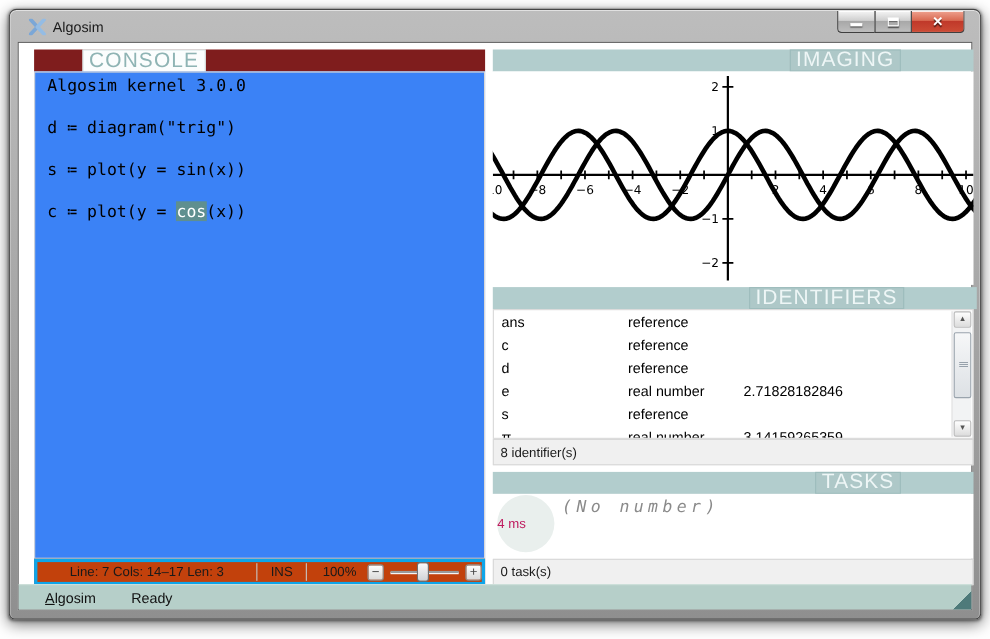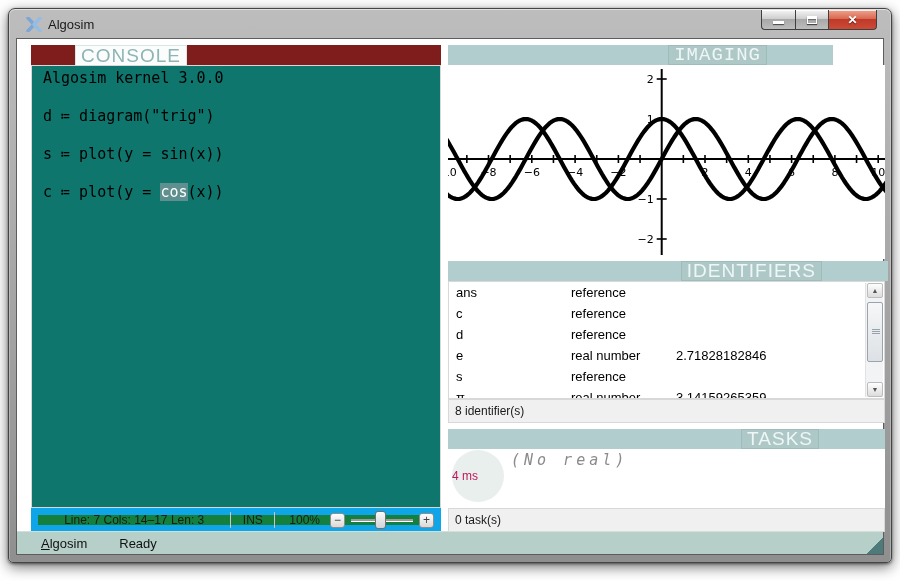--- a/index.html
+++ b/index.html
@@ -46,30 +46,30 @@
     background:#fbfdfd; color:#8fb4b4; border:1px solid #d9e6e6;
   }
   .hdr-label-light {
     position:absolute; right:66px; top:0; padding:0 5px; line-height:18px;
     background:rgba(168,196,196,.45); color:#eef6f6; border:1px solid #9dbcbc;
   }
 
   
   .console-editor {
     position:absolute; left:14px; top:26px; width:410px; height:443px;
-    background:#0f766e; border:1px solid #d8d8d8;
+    background:#3b82f6; border:1px solid #d8d8d8;
     font-family:"DejaVu Sans Mono", monospace; font-size:15px; color:#000;
     padding:3px 0 0 11px; overflow:hidden;
   }
   .cline { height:19px; line-height:19px; white-space:pre; }
   .cline .hl { background:#5f8f8f; color:#ffffff; }
 
   .console-status {
     position:absolute; left:14px; top:469px; width:410px; height:24px;
-    background:#15803d; border:7px solid #0ea5e9;
+    background:#c2410c; border:3px solid #0ea5e9;
     display:flex; align-items:center; font-size:12px; color:#1a1a1a;
   }
   .cs-pos { width:210px; text-align:center; }
   .cs-div { width:1px; height:16px; background:#c6c6c6; }
   .cs-ins { width:47px; text-align:center; }
   .cs-zoom { flex:1; display:flex; align-items:center; }
   .cs-zoom-label { margin-left:14px; margin-right:10px; }
   .sq-btn {
     width:15px; height:15px; border:1px solid #8e8e8e; border-radius:3px;
     background:linear-gradient(#fdfdfd,#d9d9d9); color:#444;
@@ -187,21 +187,21 @@
       <span class="cs-zoom">
         <span class="cs-zoom-label">100%</span>
         <span class="sq-btn">−</span>
         <span class="slider-track">
           <span class="slider-thumb"></span>
         </span>
         <span class="sq-btn">+</span>
       </span>
     </div>
 
-    <div class="panel-hdr hdr-light" style="left:431px; top:6px; width:385px;font-family:Liberation Mono, monospace;">
+    <div class="panel-hdr hdr-light" style="left:431px; top:6px; width:437px;">
       <span class="hdr-label-light">IMAGING</span>
     </div>
     <div class="plot-area"><svg width="437" height="194" viewBox="0 0 437 194" font-family="DejaVu Sans, sans-serif">
           <line x1="0" y1="94" x2="437" y2="94" stroke="#000" stroke-width="2"></line>
           <line x1="213.7" y1="4" x2="213.7" y2="190" stroke="#000" stroke-width="2"></line>
           <line x1="-2.8000000000000114" y1="90" x2="-2.8000000000000114" y2="98" stroke="#000" stroke-width="1.6"></line>
           <text x="-2.8000000000000114" y="111" font-size="11" text-anchor="middle" fill="#000">−10</text>
           <line x1="18.849999999999994" y1="90" x2="18.849999999999994" y2="98" stroke="#000" stroke-width="1.6"></line>
           <line x1="40.5" y1="90" x2="40.5" y2="98" stroke="#000" stroke-width="1.6"></line>
           <text x="40.5" y="111" font-size="11" text-anchor="middle" fill="#000">−8</text>
@@ -290,21 +290,21 @@
       <span>8 identifier(s)</span>
     </div>
 
     <div class="panel-hdr hdr-light" style="left:431px; top:390px; width:437px;">
       <span class="hdr-label-light">TASKS</span>
     </div>
     <div class="tasks-content">
       <div class="tasks-circle">
         <span>4 ms</span>
       </div>
-      <span class="no-tasks">(No real)</span>
+      <span class="no-tasks">(No number)</span>
     </div>
     <div class="mini-status tasks-status">
       <span>0 task(s)</span>
     </div>
 
     <div class="app-bar">
       <span class="menu-item"><u>A</u>lgosim</span>
       <span class="ready-text">Ready</span>
       <div class="resize-grip"></div>
     </div>

